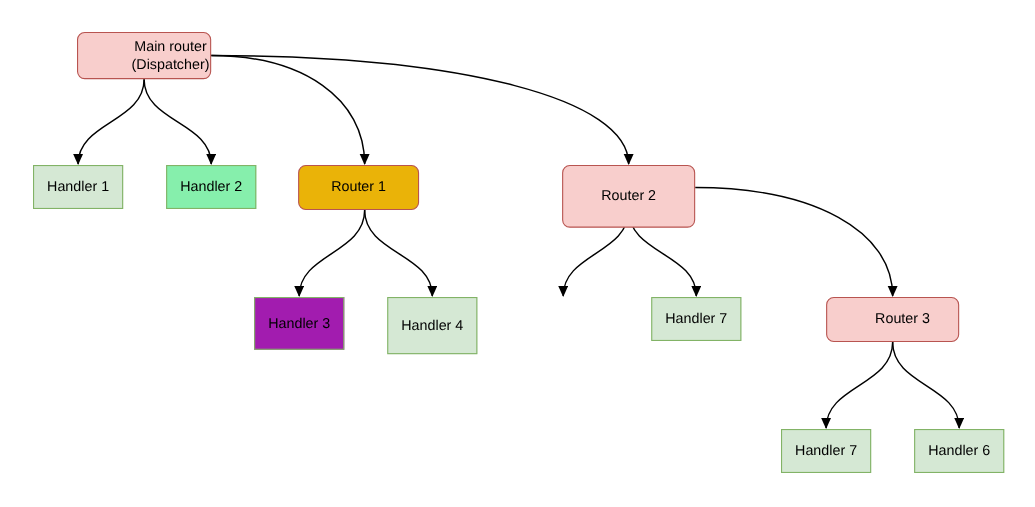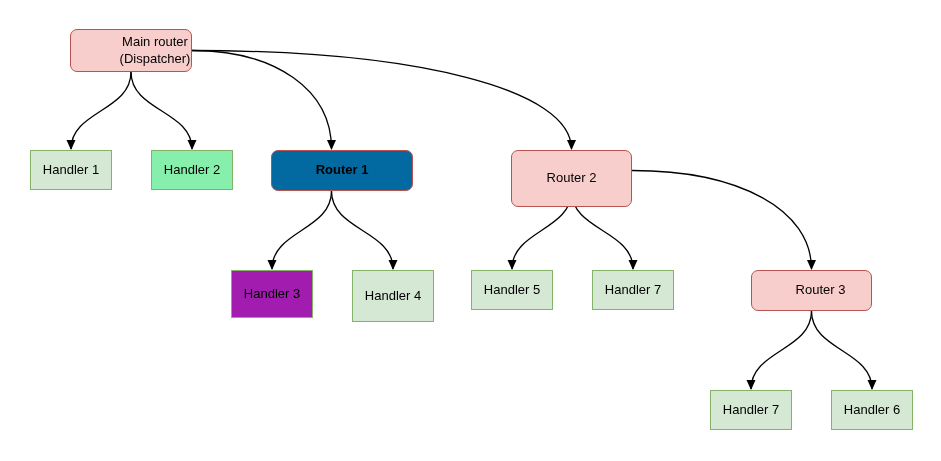--- a/index.html
+++ b/index.html
@@ -59,22 +59,21 @@
       <path d="M571.5,191 C571.5,230.5 512,230.5 512,269" fill="none" stroke="#000000" stroke-width="1.3" marker-end="url(#arrowhead)"></path>
       <path d="M571.5,191 C571.5,230.5 633,230.5 633,269" fill="none" stroke="#000000" stroke-width="1.3" marker-end="url(#arrowhead)"></path>
       <path d="M632,170.5 C739.7,170.5 811.5,209.9 811.5,269" fill="none" stroke="#000000" stroke-width="1.3" marker-end="url(#arrowhead)"></path>
       <path d="M811.5,311 C811.5,350.5 751,350.5 751,389" fill="none" stroke="#000000" stroke-width="1.3" marker-end="url(#arrowhead)"></path>
       <path d="M811.5,311 C811.5,350.5 872,350.5 872,389" fill="none" stroke="#000000" stroke-width="1.3" marker-end="url(#arrowhead)"></path>
     </svg>
     <div class="node router" style="left: 70px; top: 29px; width: 122px; height: 43px; background: rgb(248, 206, 204); border: 1.3px solid rgb(184, 84, 80); padding-left: 48px;"><span>Main router
 (Dispatcher)</span></div>
     <div class="node handler" style="left: 30px; top: 150px; width: 82px; height: 40px; background: rgb(213, 232, 212); border: 1.3px solid rgb(130, 179, 102);"><span>Handler 1</span></div>
     <div class="node handler" style="left: 151px; top: 150px; width: 82px; height: 40px; background: #86efac; border: 1.3px solid rgb(130, 179, 102);"><span>Handler 2</span></div>
-    <div class="node router" style="left: 271px; top: 150px; width: 142px; height: 41px; background: #0369a1; border: 1.3px solid rgb(184, 84, 80); font-weight: bold;"><span>Router 1</span></div>
+    <div class="node router" style="left: 271px; top: 150px; width: 110px; height: 41px; background: #eab308; border: 1.3px solid rgb(184, 84, 80);"><span>Router 1</span></div>
     <div class="node router" style="left: 511px; top: 150px; width: 121px; height: 57px; background: rgb(248, 206, 204); border: 1.3px solid rgb(184, 84, 80);"><span>Router 2</span></div>
     <div class="node handler" style="left: 231px; top: 270px; width: 82px; height: 48px; background: #a21caf; border: 1.3px solid rgb(130, 179, 102);"><span>Handler 3</span></div>
     <div class="node handler" style="left: 352px; top: 270px; width: 82px; height: 52px; background: rgb(213, 232, 212); border: 1.3px solid rgb(130, 179, 102);"><span>Handler 4</span></div>
-    <div class="node handler" style="left: 471px; top: 270px; width: 82px; height: 40px; background: rgb(213, 232, 212); border: 1.3px solid rgb(130, 179, 102);"><span>Handler 5</span></div>
     <div class="node handler" style="left: 592px; top: 270px; width: 82px; height: 40px; background: rgb(213, 232, 212); border: 1.3px solid rgb(130, 179, 102);"><span>Handler 7</span></div>
     <div class="node router" style="left: 751px; top: 270px; width: 121px; height: 41px; background: rgb(248, 206, 204); border: 1.3px solid rgb(184, 84, 80); padding-left: 18px;"><span>Router 3</span></div>
     <div class="node handler" style="left: 710px; top: 390px; width: 82px; height: 40px; background: rgb(213, 232, 212); border: 1.3px solid rgb(130, 179, 102);"><span>Handler 7</span></div>
     <div class="node handler" style="left: 831px; top: 390px; width: 82px; height: 40px; background: rgb(213, 232, 212); border: 1.3px solid rgb(130, 179, 102);"><span>Handler 6</span></div>
   </div>
 
 </body></html>

